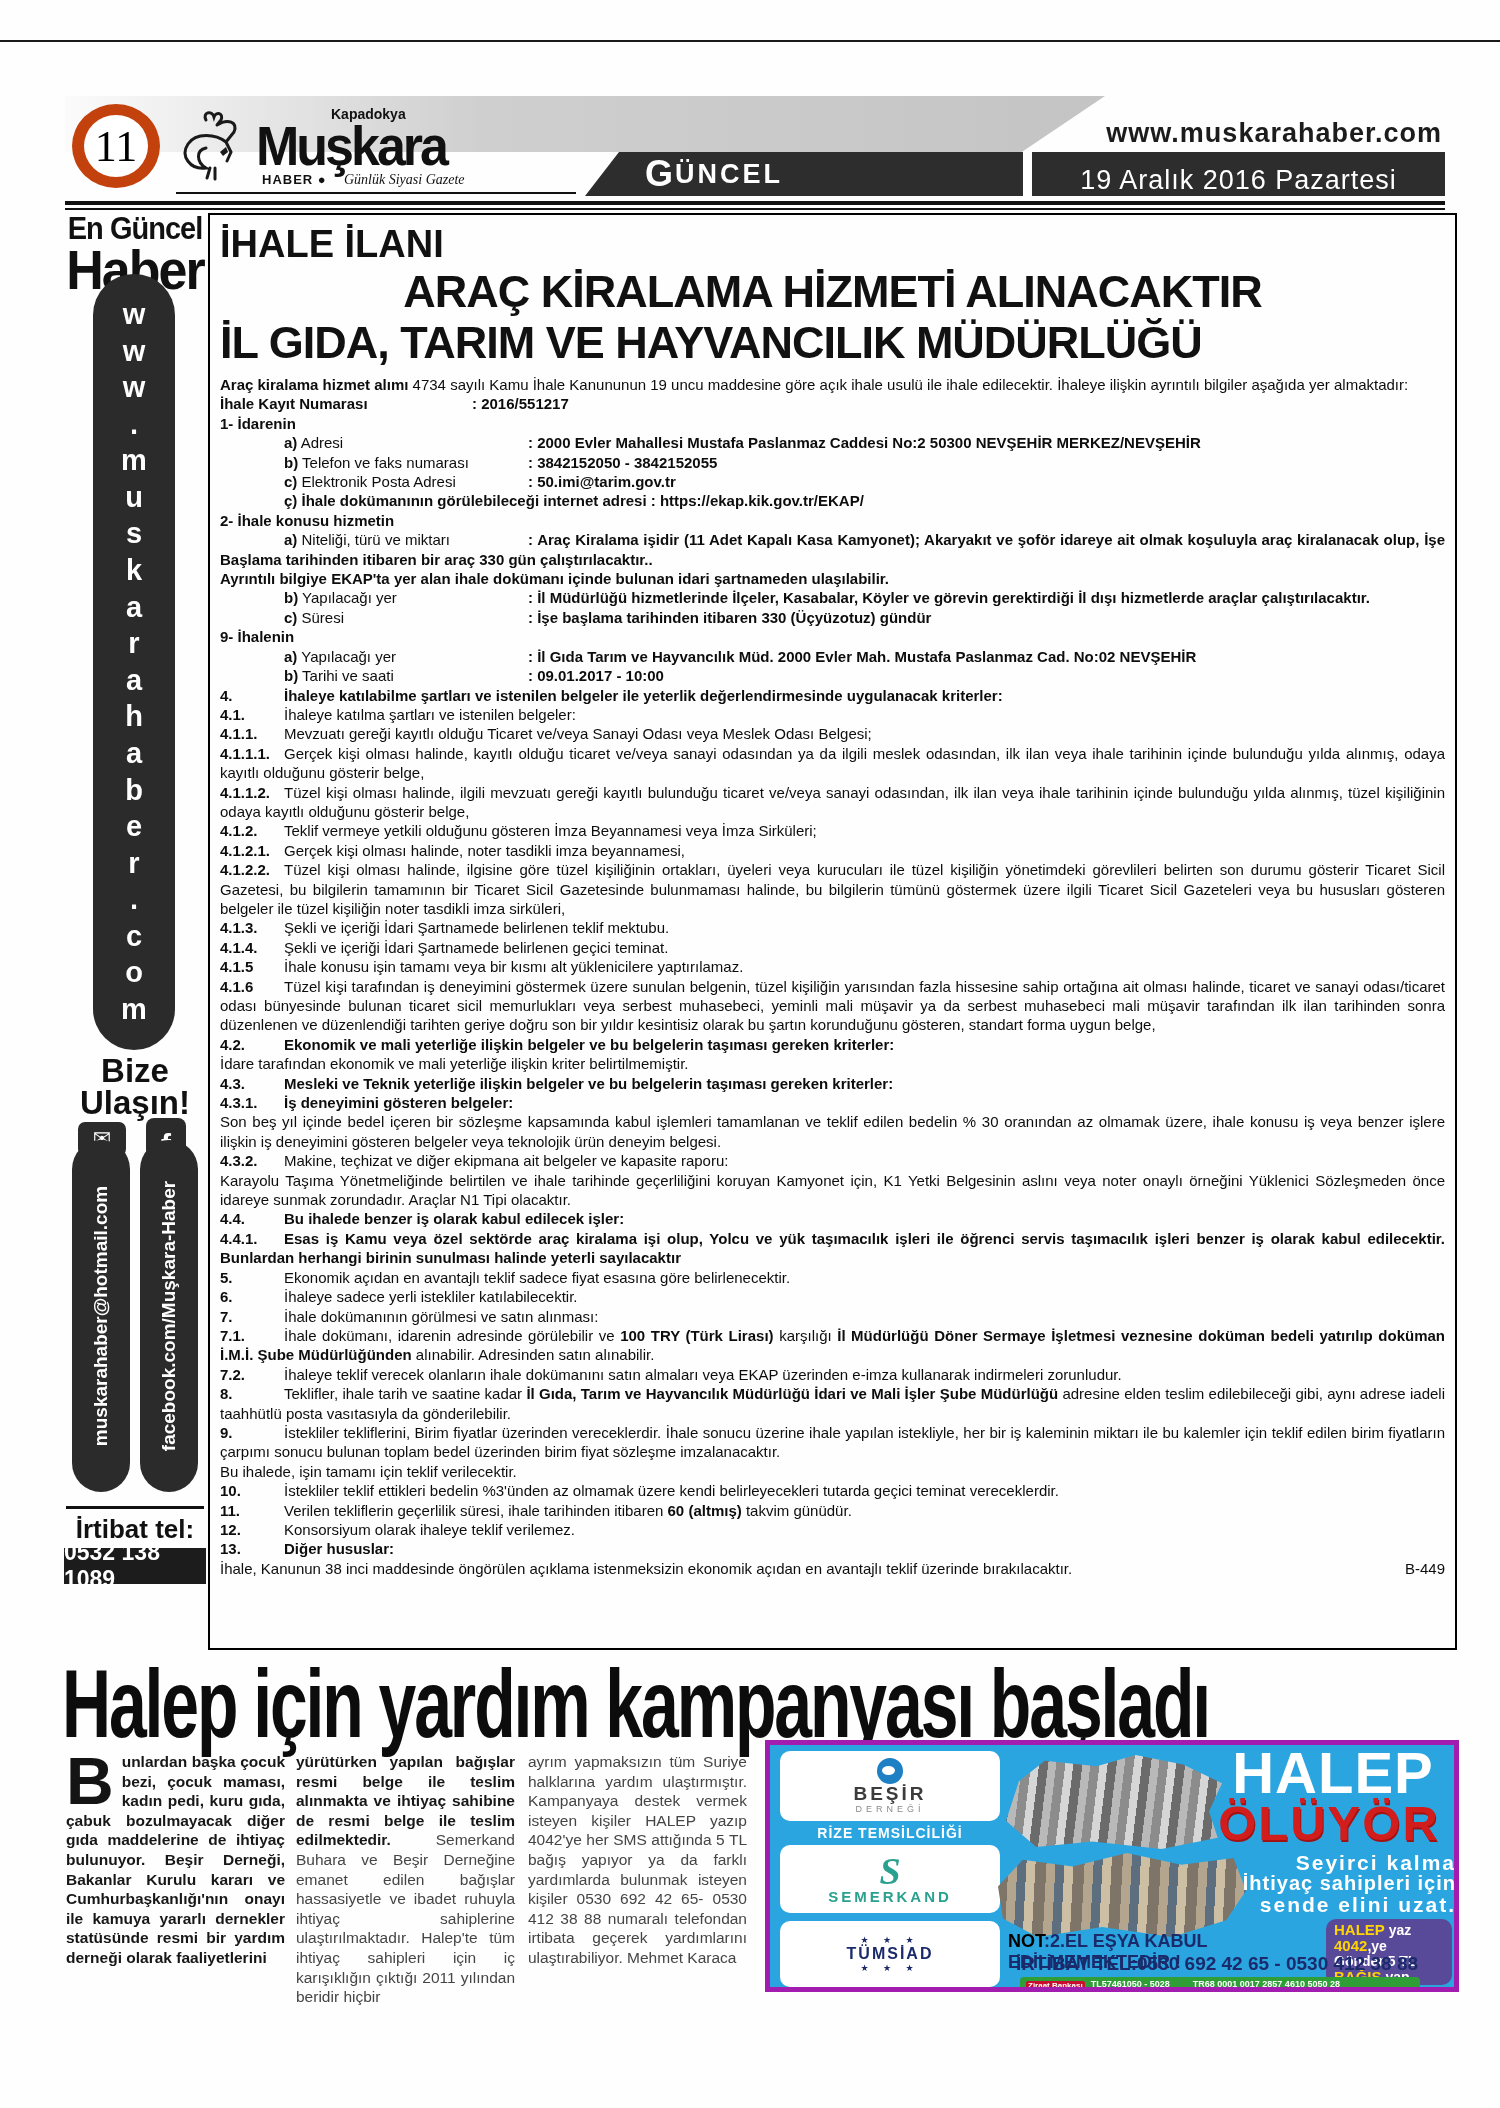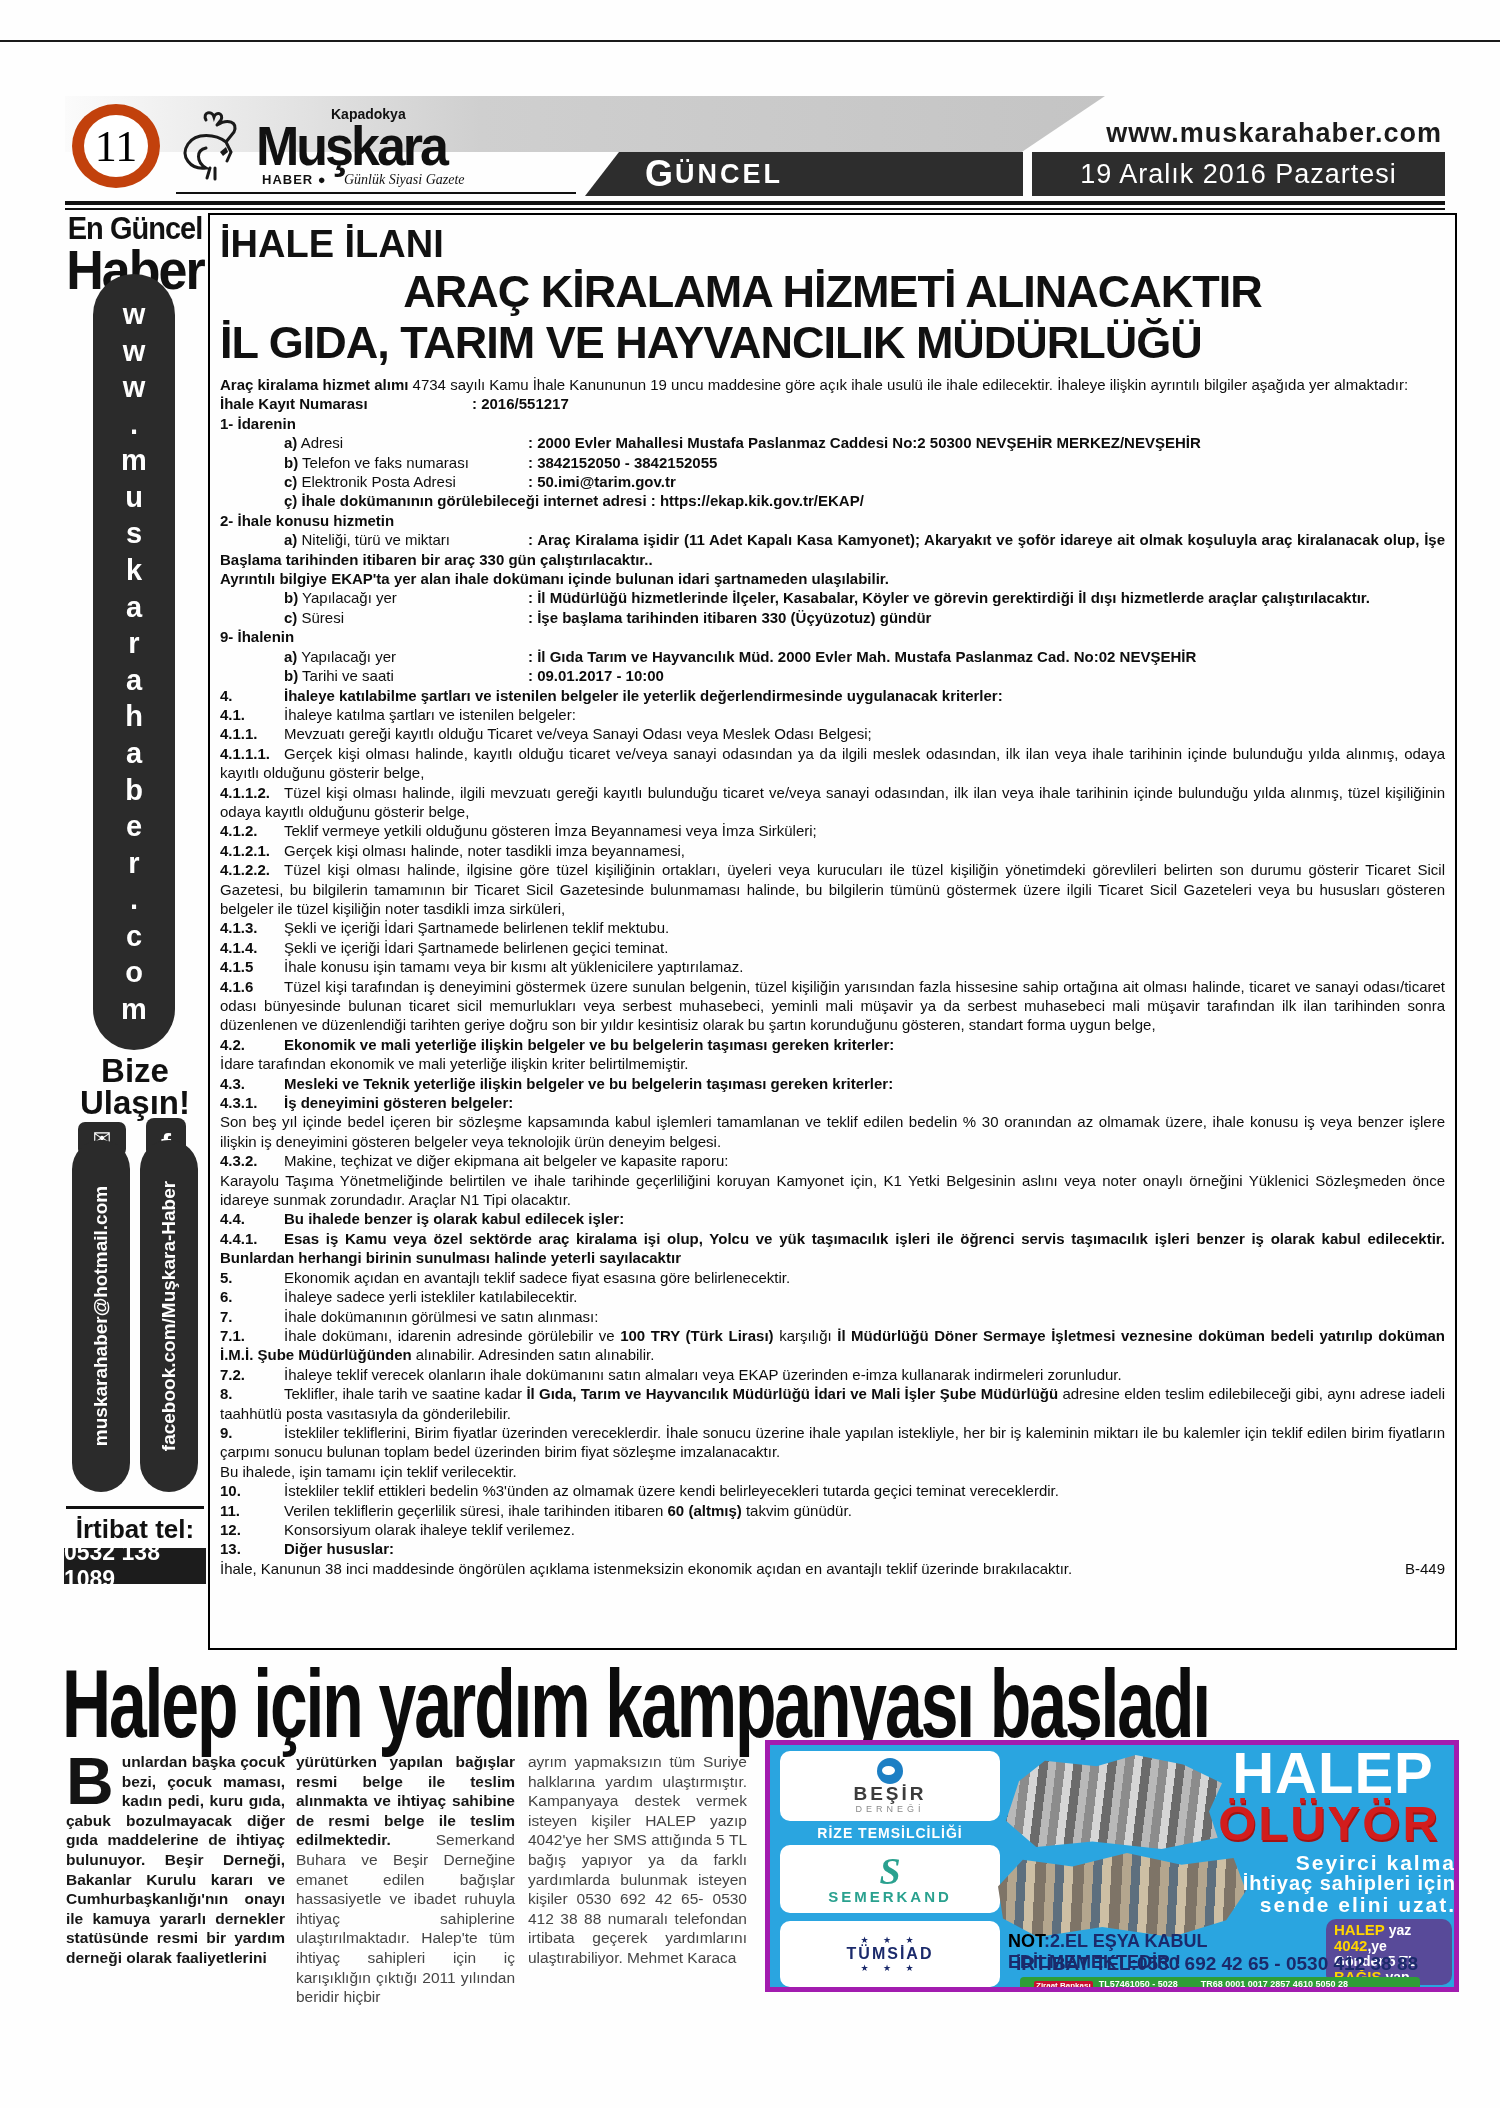--- a/index.html
+++ b/index.html
@@ -25,21 +25,21 @@
                font-family:"Liberation Serif",serif;}
   .brand-rule{position:absolute;left:176px;top:192px;width:400px;height:2px;background:#111;}
   .rooster{position:absolute;left:0px;top:8px;}
   .guncel-bar{position:absolute;left:585px;top:152px;width:438px;height:44px;background:#2d2d2d;
               clip-path:polygon(34px 0,100% 0,100% 100%,0 100%);
               display:flex;align-items:center;padding-left:60px;box-sizing:border-box;}
   .guncel-bar .g1{color:#fff;font-size:36px;font-weight:bold;letter-spacing:2px;}
   .guncel-bar .g2{color:#fff;font-size:27px;font-weight:bold;letter-spacing:3px;}
   .www{position:absolute;right:58px;top:118px;font-size:27px;font-weight:bold;color:#1c1c1c;letter-spacing:1px;}
   .date-bar{position:absolute;left:1032px;top:152px;width:413px;height:44px;background:#2d2d2d;
-            display:flex;align-items:center;justify-content:center;color:#fff;font-size:27px;letter-spacing:1px;}
+            display:flex;align-items:flex-end;justify-content:center;color:#fff;font-size:27px;letter-spacing:1px;}
   .rule-a{position:absolute;left:65px;top:201px;width:1380px;height:4px;background:#111;}
   .rule-b{position:absolute;left:65px;top:208px;width:1380px;height:2px;background:#111;}
   
   .sb-head1{position:absolute;left:66px;top:212px;width:138px;text-align:center;
             font-size:29px;font-weight:bold;letter-spacing:-1px;transform:scaleY(1.1);}
   .sb-head2{position:absolute;left:66px;top:240px;width:138px;text-align:center;
             font-size:52px;font-weight:bold;letter-spacing:-2px;transform:scaleY(1.05);}
   .vpill{position:absolute;left:93px;top:274px;width:82px;height:776px;background:#2b2b2b;
          border-radius:44px;display:flex;flex-direction:column;align-items:center;
          justify-content:space-between;padding:26px 0;box-sizing:border-box;}
@@ -123,21 +123,21 @@
          font-size:21px;font-weight:bold;letter-spacing:2px;}
   .sms-box{position:absolute;left:556px;top:174px;width:126px;height:66px;background:#584a99;
            border-radius:10px;padding:3px 8px;box-sizing:border-box;color:#fff;
            font-size:14px;font-weight:bold;line-height:15px;}
   .sms-box .yel{color:#ffd400;font-size:15px;}
   .ad-note{position:absolute;left:238px;top:186px;width:320px;font-size:18px;font-weight:bold;color:#1b2a6b;}
   .ad-note .red{color:#000000;}
   .ad-contact{position:absolute;left:246px;top:208px;width:420px;font-size:19px;font-weight:bold;color:#1b2a6b;}
   .greenbar{position:absolute;left:250px;top:232px;width:400px;height:26px;background:#2f9e37;
             border-radius:4px;display:flex;align-items:center;gap:6px;padding:0 6px;box-sizing:border-box;}
-  .bklogo{font-size:8px;font-weight:bold;line-height:9px;padding:0 2px;border-radius:2px;white-space:nowrap;margin-left:8px;}
+  .bklogo{font-size:8px;font-weight:bold;line-height:9px;padding:0 2px;border-radius:2px;white-space:nowrap;}
   .bk1{background:#c8102e;color:#fff;}
   .bk2{background:#f3c000;color:#222;}
   .bkcol{display:flex;flex-direction:column;justify-content:center;color:#fff;font-size:9px;
          font-weight:bold;line-height:11px;white-space:nowrap;}
 </style>
 </head>
 <body>
 
 <div class="page">
   <div class="scan-line"></div>

